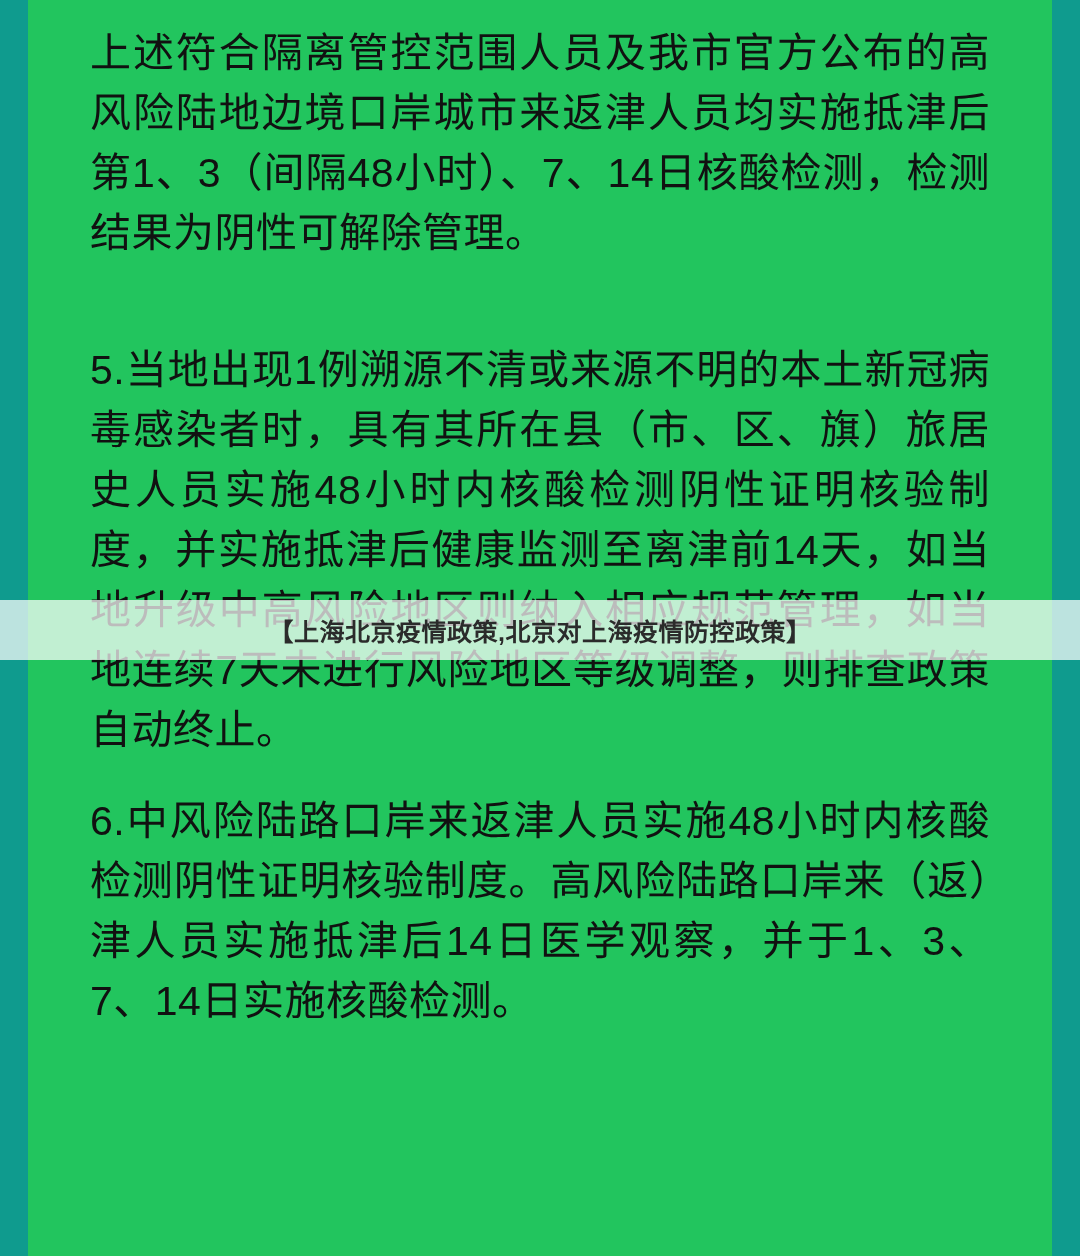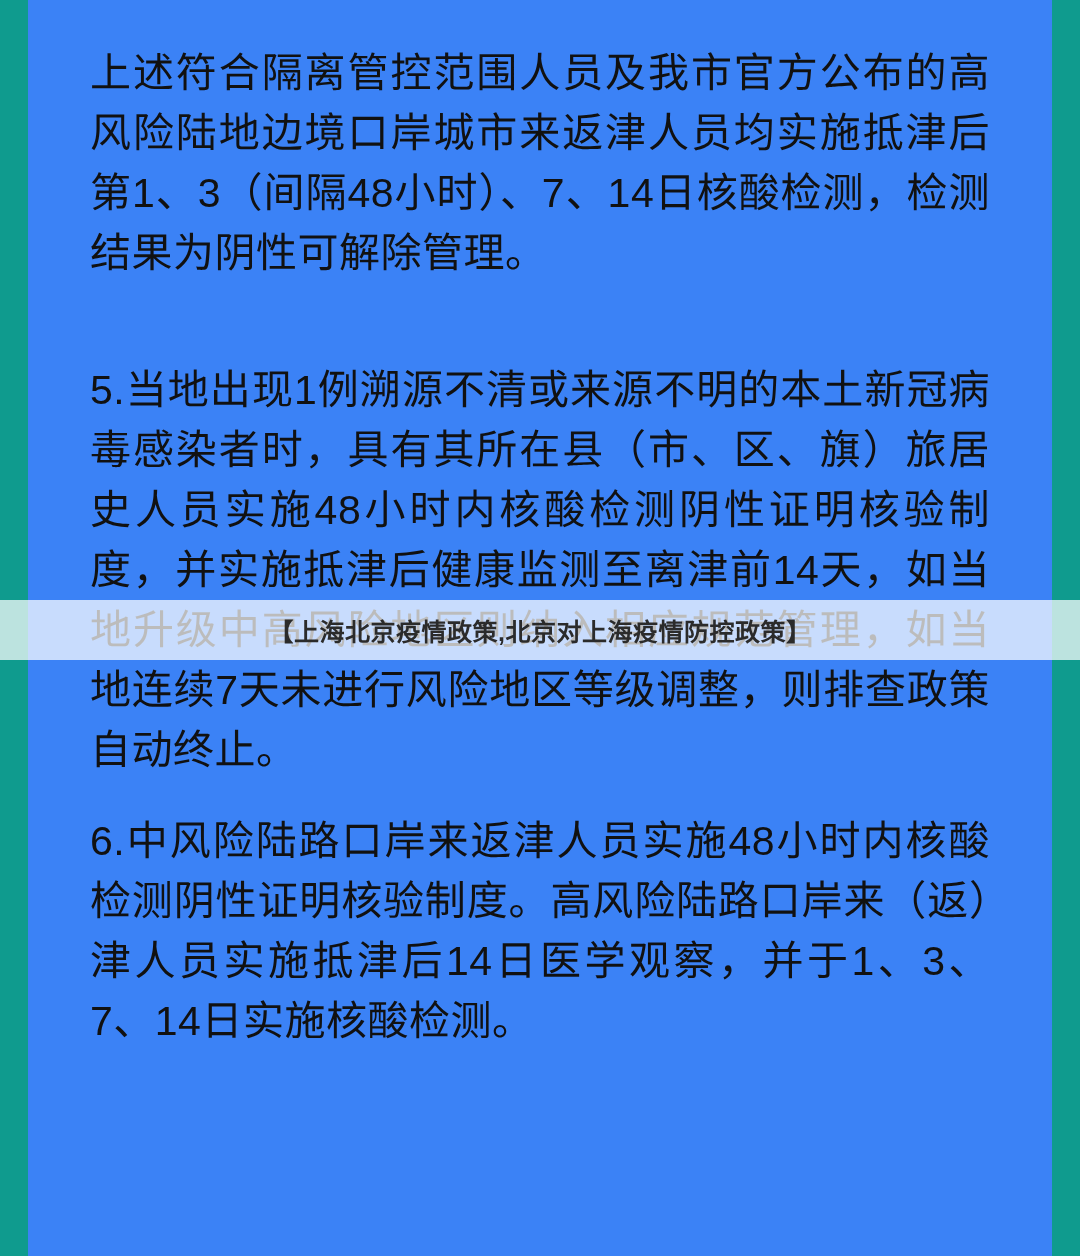--- a/index.html
+++ b/index.html
@@ -14,23 +14,23 @@
     font-family: "Liberation Sans", "DejaVu Sans", sans-serif;
     overflow: hidden;
     position: relative;
   }
   .page {
     position: absolute;
     left: 28px;
     top: 0;
     width: 1024px;
     height: 1256px;
-    background: #3b82f6;
+    background: #22c55e;
     box-sizing: border-box;
-    padding: 44px 62px 0 62px;
+    padding: 24px 62px 0 62px;
     overflow: hidden;
   }
   .para {
     font-size: 41px;
     line-height: 1.46;
     color: #111111;
     letter-spacing: 0.5px;
     text-align: justify;
     text-justify: inter-ideograph;
     margin: 0 0 46px 0;

